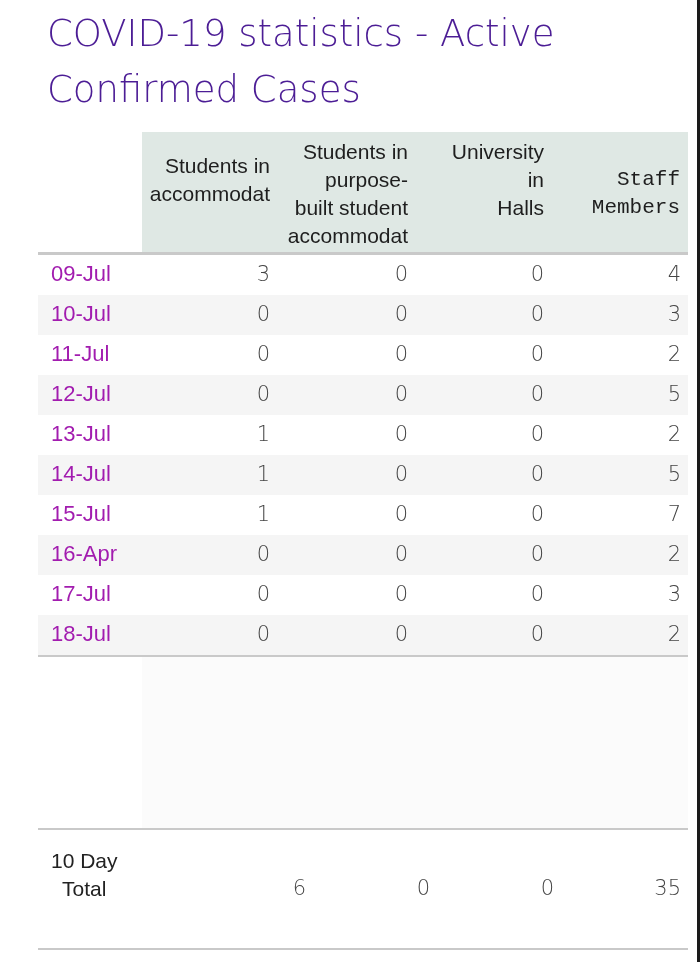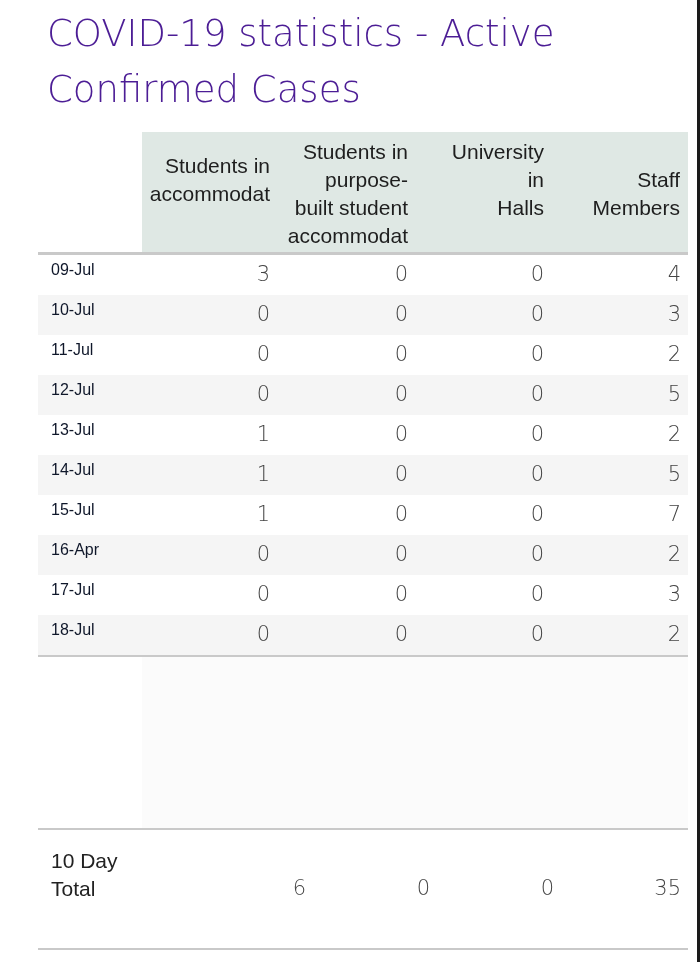--- a/index.html
+++ b/index.html
@@ -19,27 +19,27 @@
     position:absolute; left:104px; top:2px; width:546px; height:120px; background:#dfe8e4;
   }
   .hdr-line { position:absolute; left:0; top:122px; width:650px; height:3px; background:#c9c9c9; }
   .hcell {
     position:absolute; top:8px; text-align:right; font-size:21px; line-height:28px; color:#1e1e1e;
     white-space:nowrap; overflow:hidden;
   }
   .rows { position:absolute; left:0; top:125px; width:650px; }
   .row { position:relative; height:40px; }
   .row.alt { background:#f5f5f5; }
-  .row .date { position:absolute; left:13px; top:6px; font-size:16px; color:#0f172a; }
+  .row .date { position:absolute; left:13px; top:6px; font-size:22px; color:#a21caf; }
   .row .num { position:absolute; top:7px; font-family:"DejaVu Sans", sans-serif; font-weight:300; font-size:21px; color:#444; text-align:right; width:40px; }
   .rows-bottom { position:absolute; left:0; top:525px; width:650px; height:2px; background:#c9c9c9; }
   .blank-shade { position:absolute; left:104px; top:527px; width:546px; height:171px; background:#fbfbfb; }
   .total-line-top { position:absolute; left:0; top:698px; width:650px; height:2px; background:#c9c9c9; }
   .total-shade { position:absolute; left:104px; top:700px; width:546px; height:118px; background:#ffffff; }
-  .total-label { position:absolute; left:13px; top:717px; font-size:21px; line-height:28px; color:#222; }
+  .total-label { position:absolute; left:13px; top:717px; font-size:21px; line-height:28px; color:#222;text-align:center; }
   .total-num { position:absolute; top:746px; font-family:"DejaVu Sans", sans-serif; font-weight:300; font-size:21px; color:#444; text-align:right; width:50px; }
   .total-line-bottom { position:absolute; left:0; top:818px; width:650px; height:2px; background:#c9c9c9; }
 </style>
 </head>
 <body>
 
 <div class="title">COVID-19 statistics - Active Confirmed Cases</div>
 
 <div class="table">
   <div class="hdr"></div>
@@ -52,21 +52,21 @@
     <div>Students in</div>
     <div>purpose-</div>
     <div>built student</div>
     <div>accommodat</div>
   </div>
   <div class="hcell" style="left:380px; width:126px; top:8px;">
     <div>University</div>
     <div>in</div>
     <div>Halls</div>
   </div>
-  <div class="hcell" style="left:520px; width:122px; top:36px;">
+  <div class="hcell" style="left:520px; width:122px; top:36px;font-family:Liberation Mono, monospace;">
     <div>Staff</div>
     <div>Members</div>
   </div>
 
   <div class="hdr-line"></div>
 
   <div class="rows">
     <div class="row">
       <span class="date">09-Jul</span>
       <span class="num" style="left:192px">3</span>

